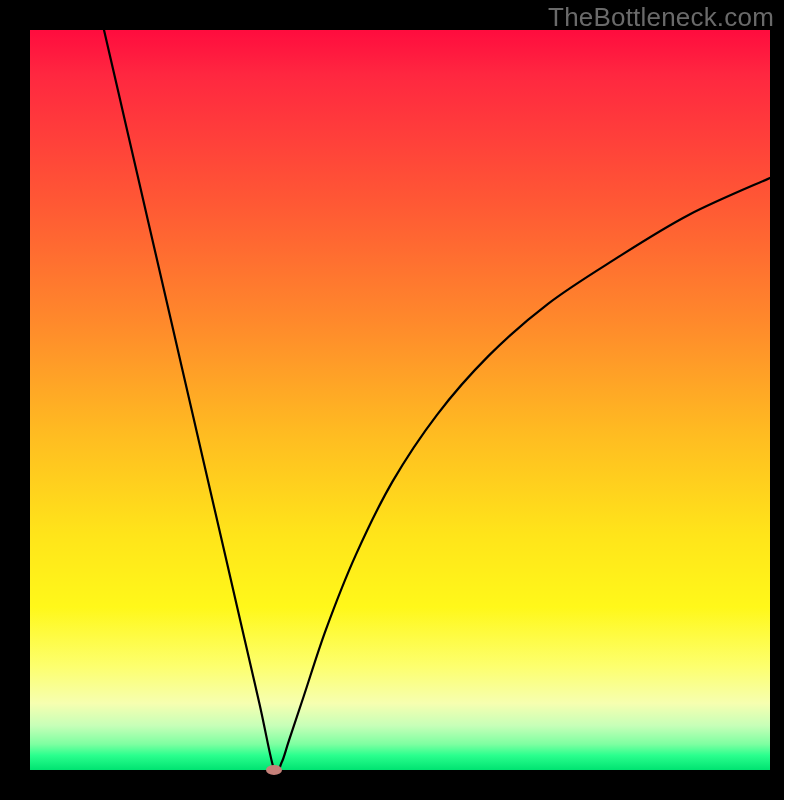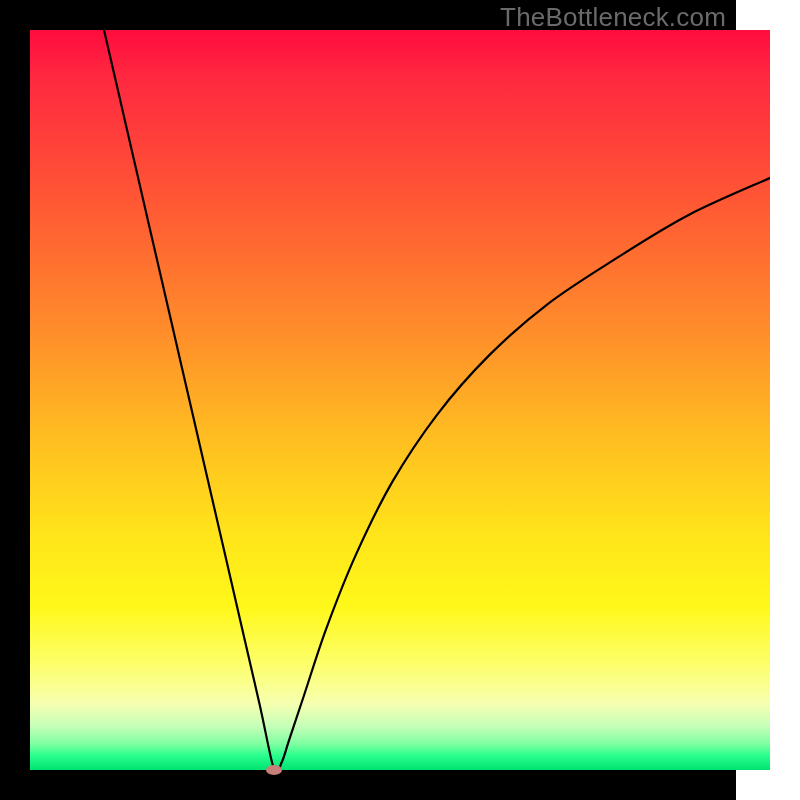--- a/index.html
+++ b/index.html
@@ -9,20 +9,21 @@
     height: 800px;
     background: #ffffff;
     font-family: Arial, Helvetica, sans-serif;
     overflow: hidden;
   }
   .frame {
     position: relative;
     width: 736px;
     height: 800px;
     background: #000000;
+    padding-left: 48px;
   }
   .watermark {
     position: absolute;
     top: 2px;
     right: 10px;
     font-size: 26px;
     font-weight: 400;
     color: #6a6a6a;
     letter-spacing: 0.2px;
     z-index: 5;

